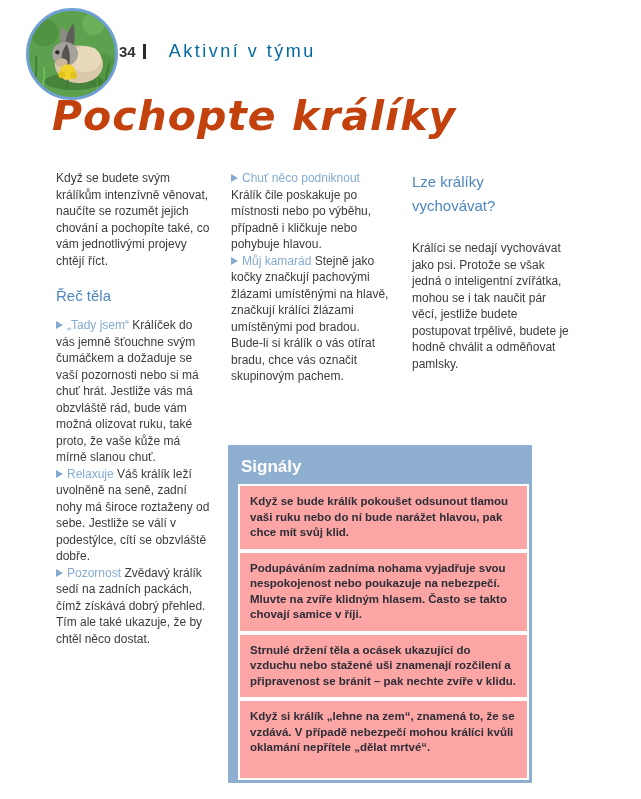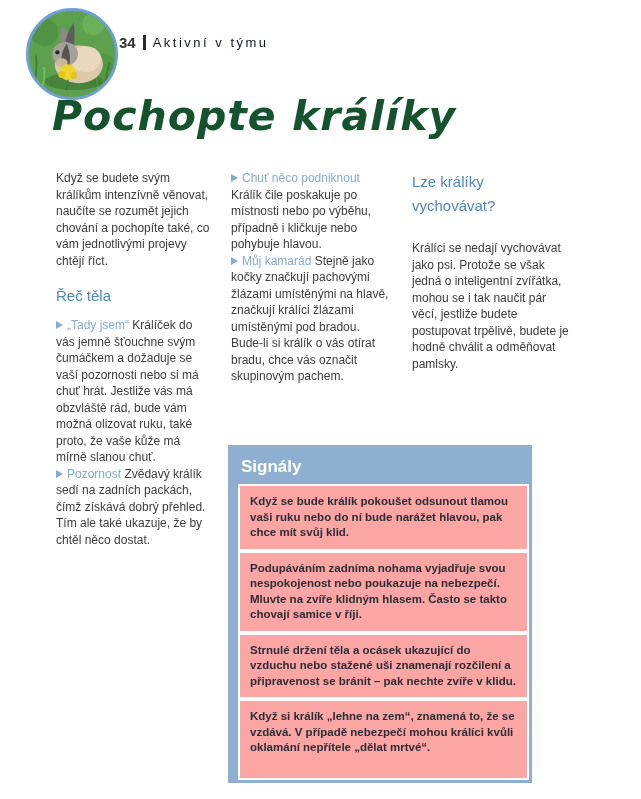--- a/index.html
+++ b/index.html
@@ -13,34 +13,34 @@
   }
 
   
   .photo-ring{
     position:absolute;left:26px;top:8px;
     width:86px;height:86px;border-radius:50%;
     border:3px solid #6f9fd4;overflow:hidden;background:#5da14f;
   }
   .photo-ring svg{display:block;width:100%;height:100%;}
   .runhead{
-    position:absolute;left:119px;top:34px;
+    position:absolute;left:119px;top:41px;
     display:flex;align-items:center;gap:7px;
     font-size:15px;
   }
   .pg-num{font-weight:bold;color:#333333;}
   .head-bar{width:3px;height:15px;background:#2b2b2b;display:inline-block;}
-  .section-name{color:#0f172a;letter-spacing:2.5px;font-size:13px;}
+  .section-name{color:#0369a1;letter-spacing:2.5px;font-size:18px;margin-left:16px;}
 
   
   .main-title{
     position:absolute;left:52px;top:92px;
     font-family:"DejaVu Sans",sans-serif;
     font-style:italic;font-weight:bold;
-    font-size:41px;color:#14532d;letter-spacing:1px;
+    font-size:41px;color:#c2410c;letter-spacing:1px;
     white-space:nowrap;
   }
 
   
   .col{position:absolute;top:170px;font-size:12px;line-height:16.5px;}
   .col p{margin:0;}
   .col-1{left:56px;width:158px;}
   .col-2{left:231px;width:158px;}
   .col-3{left:412px;width:158px;}
 
@@ -117,20 +117,21 @@
     <span class="head-bar"></span>
     <span class="section-name">Aktivní v týmu</span>
   </div>
 
   <div class="main-title">Pochopte králíky</div>
 
   <div class="col col-1">
     <p>Když se budete svým králíkům intenzívně věnovat, naučíte se rozumět jejich chování a pochopíte také, co vám jednotlivými projevy chtějí říct.</p>
     <h2 class="blue-h">Řeč těla</h2>
     <p><span class="arrow"></span><span class="blabel">„Tady jsem“</span> <span>Králíček do vás jemně šťouchne svým čumáčkem a dožaduje se vaší pozornosti nebo si má chuť hrát. Jestliže vás má obzvláště rád, bude vám možná olizovat ruku, také proto, že vaše kůže má mírně slanou chuť.</span></p>
+    <p><span class="arrow"></span><span class="blabel">Relaxuje</span> <span>Váš králík leží uvolněně na seně, zadní nohy má široce roztaženy od sebe. Jestliže se válí v podestýlce, cítí se obzvláště dobře.</span></p>
     <p><span class="arrow"></span><span class="blabel">Pozornost</span> <span>Zvědavý králík sedí na zadních packách, čímž získává dobrý přehled. Tím ale také ukazuje, že by chtěl něco dostat.</span></p>
   </div>
 
   <div class="col col-2">
     <p><span class="arrow"></span><span class="blabel">Chuť něco podniknout</span> <span>Králík čile poskakuje po místnosti nebo po výběhu, případně i kličkuje nebo pohybuje hlavou.</span></p>
     <p><span class="arrow"></span><span class="blabel">Můj kamarád</span> <span>Stejně jako kočky značkují pachovými žlázami umístěnými na hlavě, značkují králíci žlázami umístěnými pod bradou. Bude-li si králík o vás otírat bradu, chce vás označit skupinovým pachem.</span></p>
   </div>
 
   <div class="col col-3">
     <h2 class="blue-h">Lze králíky vychovávat?</h2>

